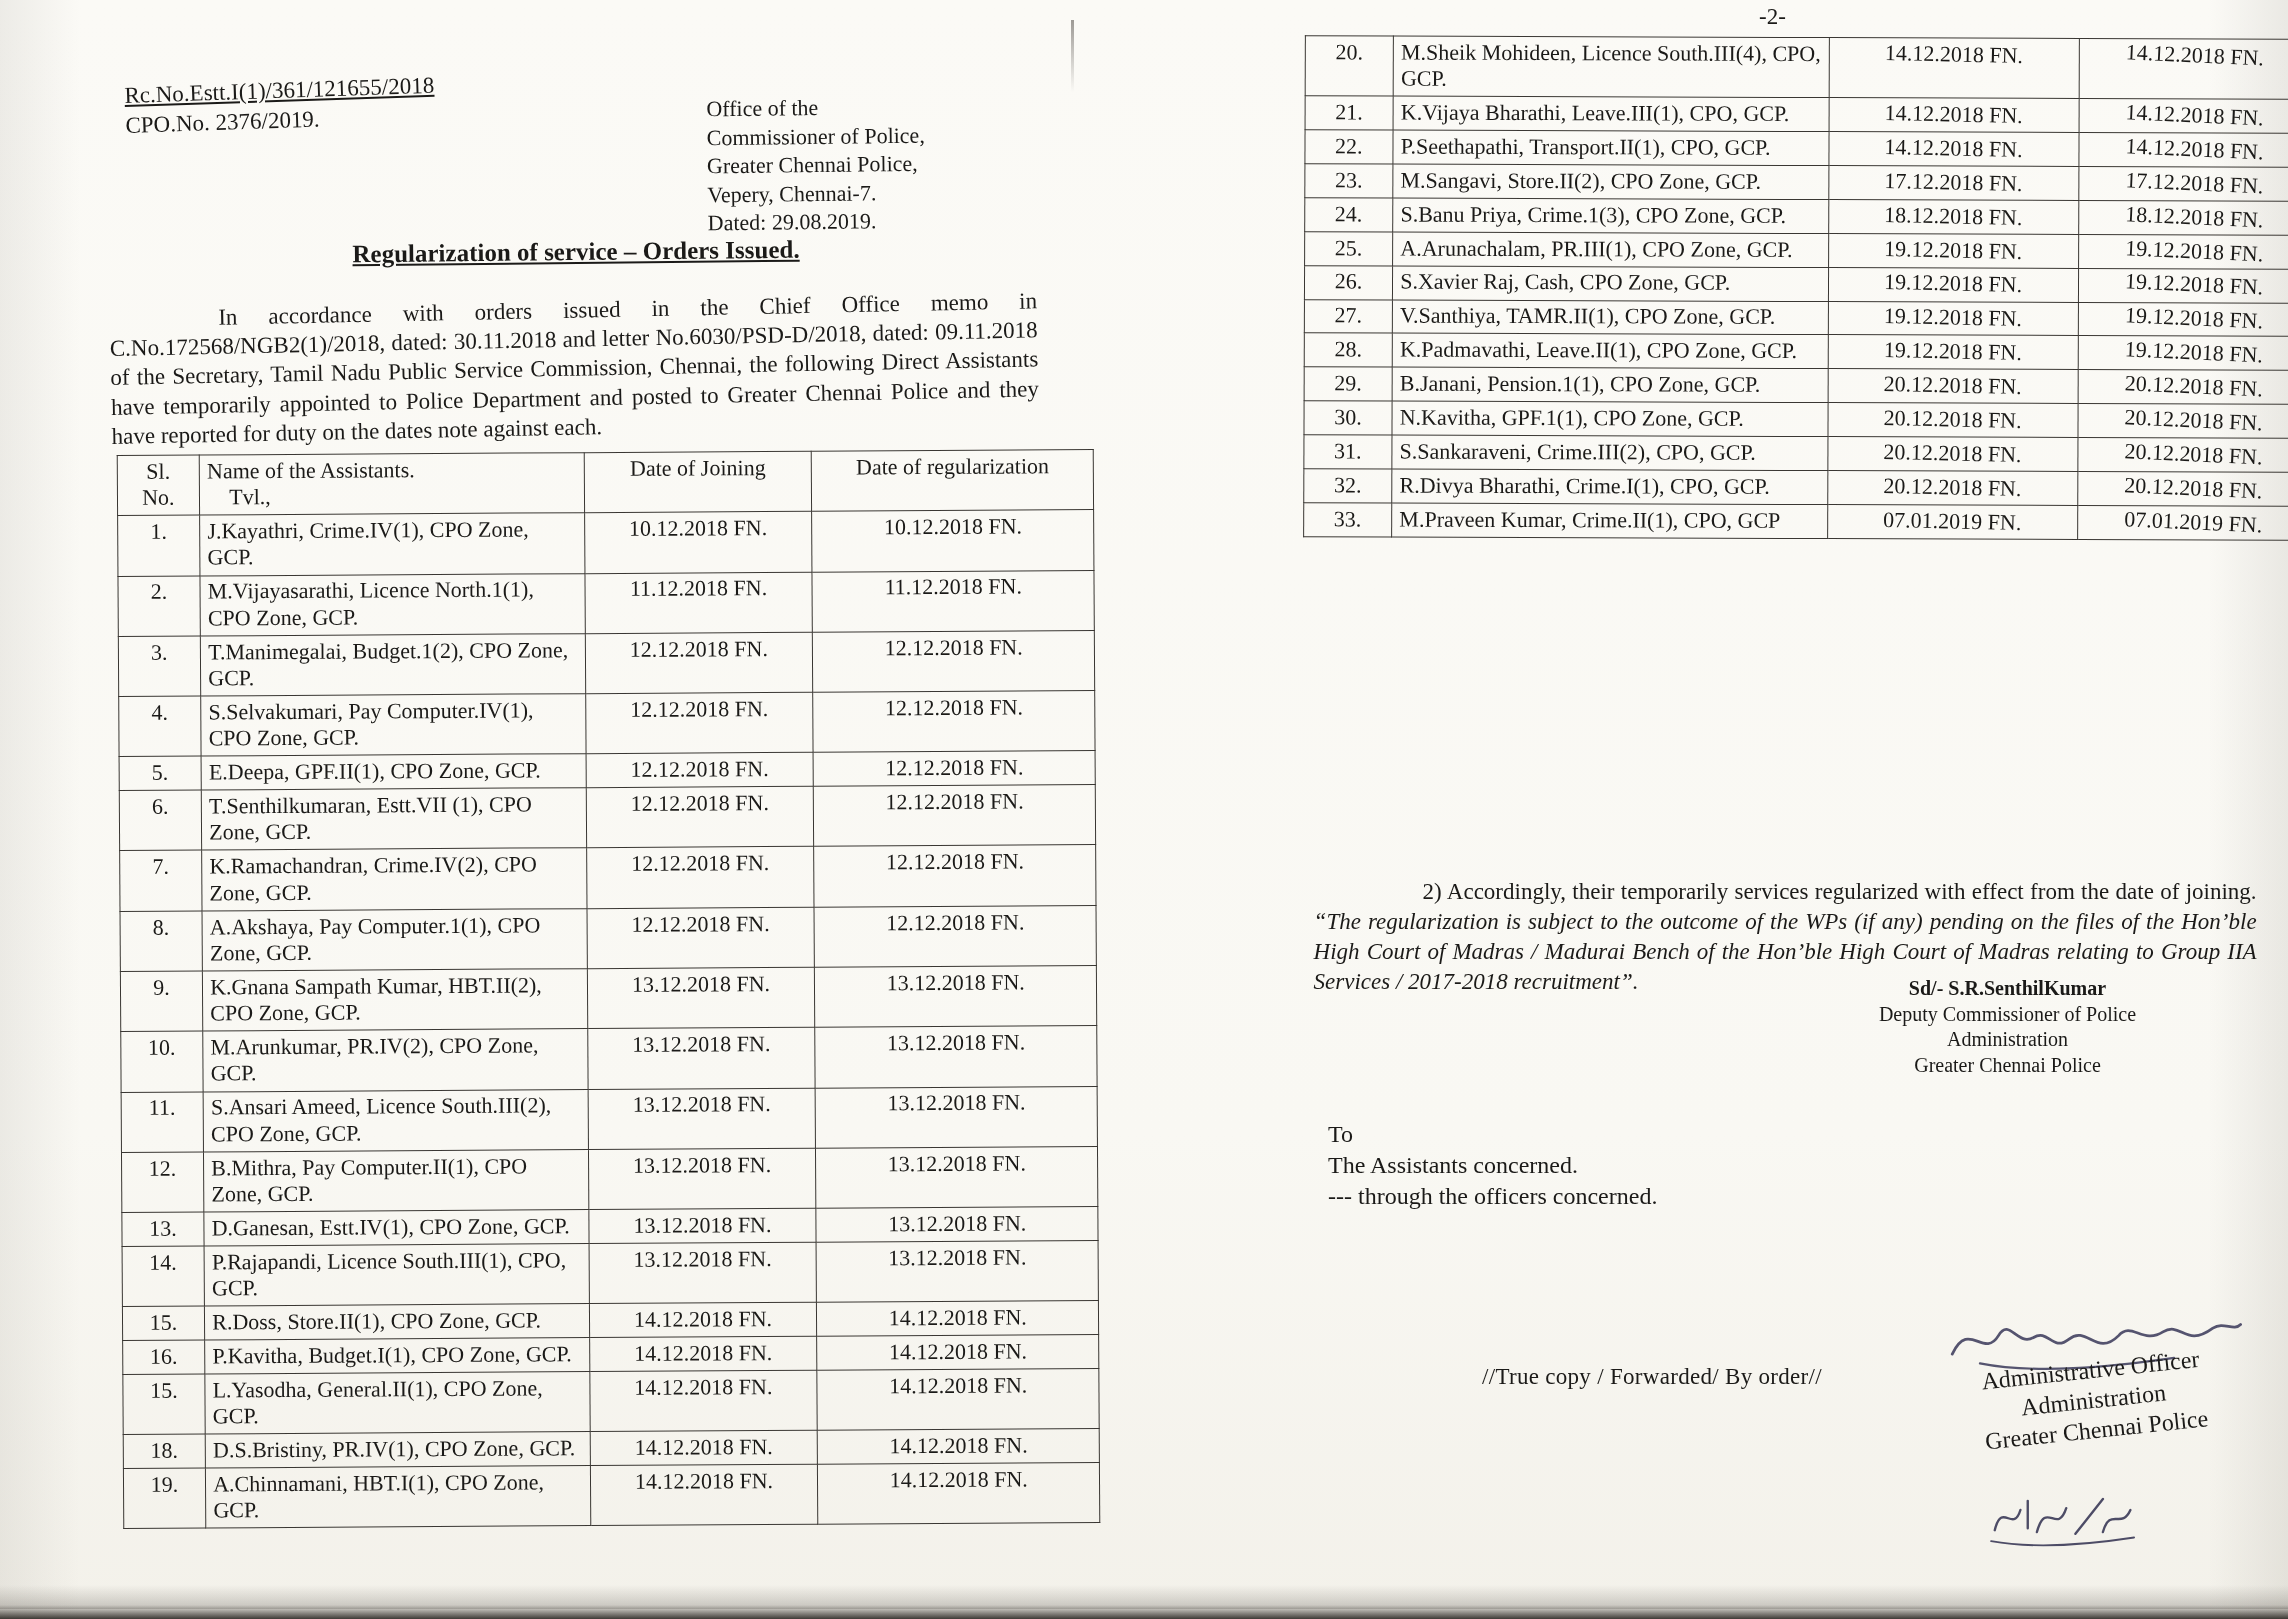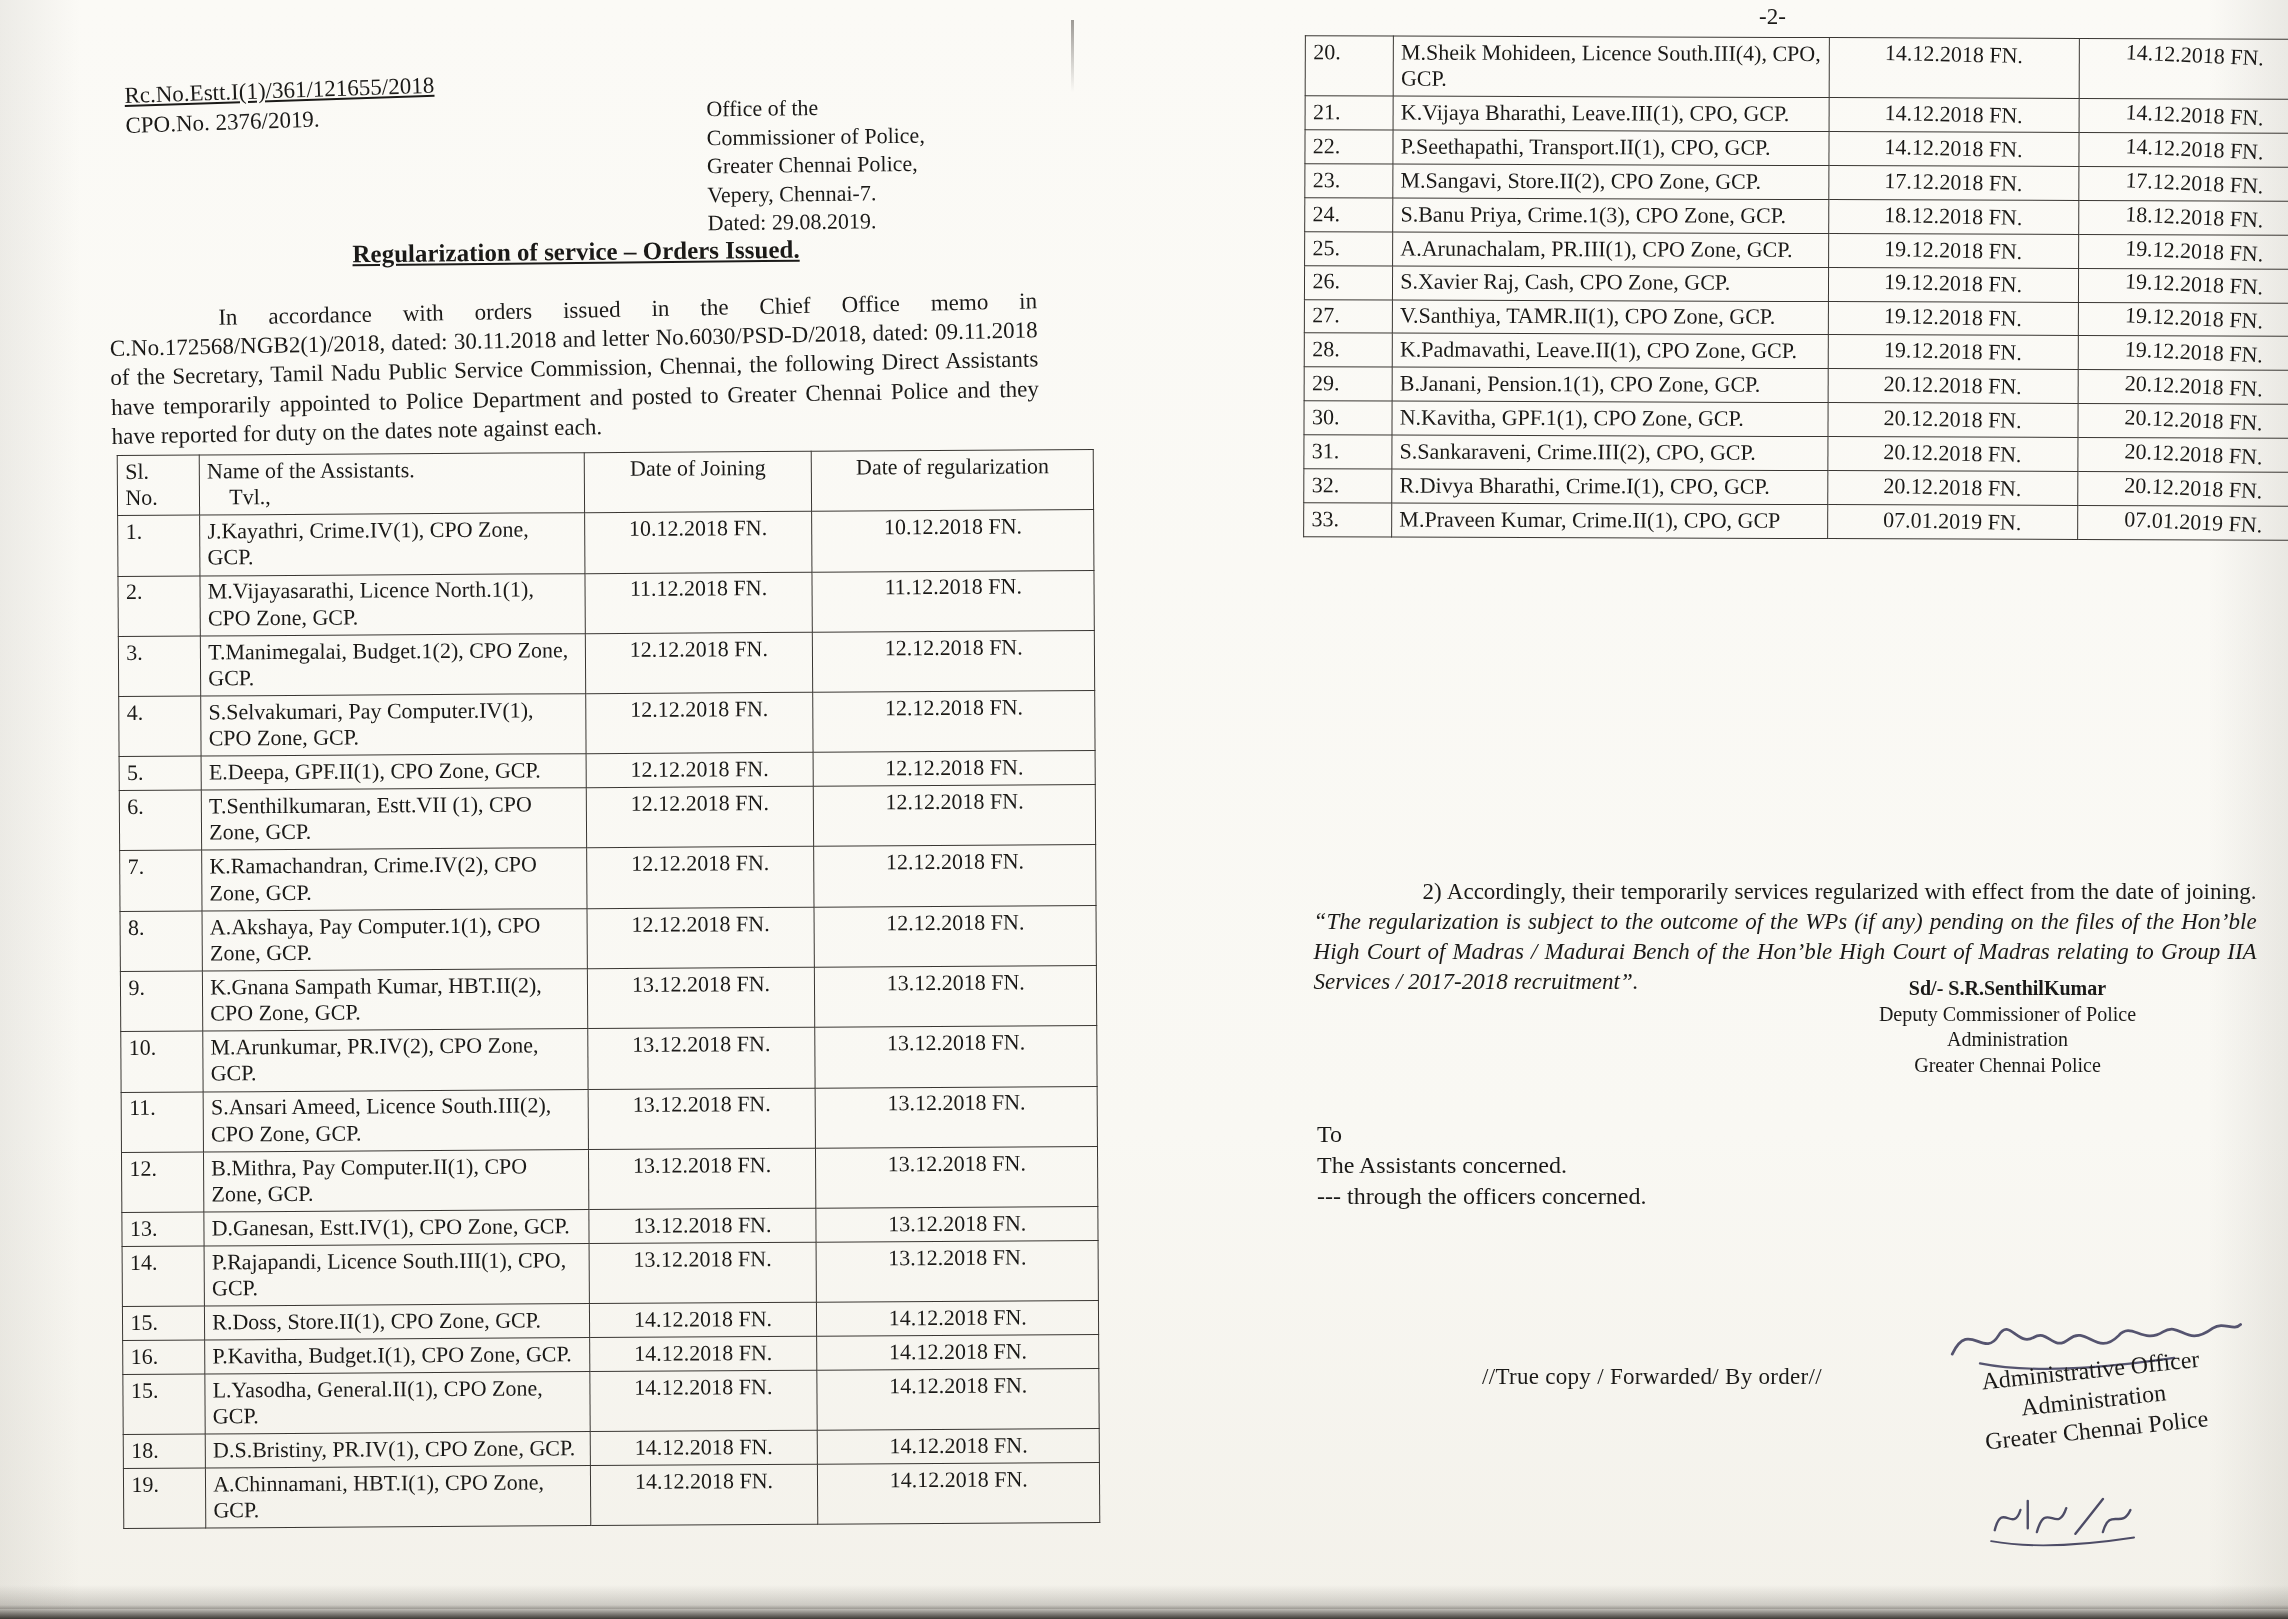--- a/index.html
+++ b/index.html
@@ -21,40 +21,40 @@
   .right-col{position:absolute;left:1297px;top:0;width:964px;height:1615px;}
 
   .ref-block{position:absolute;left:14.8px;top:26px;font-size:23px;line-height:1.3;transform:rotate(-1.9deg);transform-origin:left top;}
   .ref-line1{text-decoration:underline;}
   .office-block{position:absolute;left:598px;top:39px;font-size:22px;line-height:1.3;transform:rotate(-.7deg);}
   .doc-title{position:absolute;left:0;top:183px;width:100%;text-align:center;font-weight:bold;font-size:25px;text-decoration:underline;transform:rotate(-.6deg);}
   .para1{position:absolute;left:0;top:227px;width:928px;font-size:23px;line-height:1.27;text-align:justify;text-indent:109px;transform:rotate(-1.15deg);transform-origin:left top;}
 
   table.doc-table{border-collapse:collapse;table-layout:fixed;}
   .doc-table th,.doc-table td{border:1.8px solid #3a3733;padding:2.8px 7.4px 3.7px 7.4px;vertical-align:top;font-size:22px;line-height:1.2;font-weight:normal;overflow:hidden;}
-  .col-no{width:66px;text-align:left;border-radius:10px;}
+  .col-no{width:66px;text-align:center;border-radius:10px;}
   .col-name{width:369px;text-align:left;}
   .col-join{width:212px;text-align:center;}
   .col-reg{width:266px;text-align:center;}
   .p1-table{position:absolute;left:11px;top:397px;width:914px;transform:rotate(-.35deg);}
   .p2-table{position:absolute;left:7.4px;top:37px;width:943px;transform:rotate(.2deg);}
   .p2-table .col-no{width:72px;}
   .p2-table .col-name{width:420px;}
   .p2-table .col-join{width:235px;}
   .p2-table .col-reg{width:214px;}
   .p2-table .col-join .cell-text{display:inline-block;transform:rotate(1.1deg);}
   .p2-table .col-reg .cell-text{display:inline-block;transform:rotate(2.4deg);}
   .pre{white-space:pre-line;}
 
   .page-number{position:absolute;left:434px;top:3.7px;width:83px;text-align:center;font-size:23px;}
   .para2{position:absolute;left:16.6px;top:833px;width:943px;font-size:23px;line-height:1.3;text-align:justify;text-indent:109px;margin-top:44px;}
   .para2 .quote{font-style:italic;}
   .sig-block{position:absolute;left:480px;top:976px;width:461px;text-align:center;font-size:20px;line-height:1.28;}
   .sig-block .sd{font-weight:bold;}
-  .to-block{position:absolute;left:20px;top:1119px;width:701px;font-size:24px;line-height:1.3;}
+  .to-block{position:absolute;left:31px;top:1119px;width:701px;font-size:24px;line-height:1.3;}
   .true-copy{position:absolute;left:185px;top:1364px;font-size:23px;letter-spacing:0.3px;}
   .admin-block{position:absolute;left:598px;top:1355px;width:397px;text-align:center;font-size:24px;line-height:1.25;transform:rotate(-6deg);}
   .squiggle{position:absolute;}
   .squiggle svg{display:block;}
 </style>
 </head>
 <body>
 
 <div class="sheet">
 

